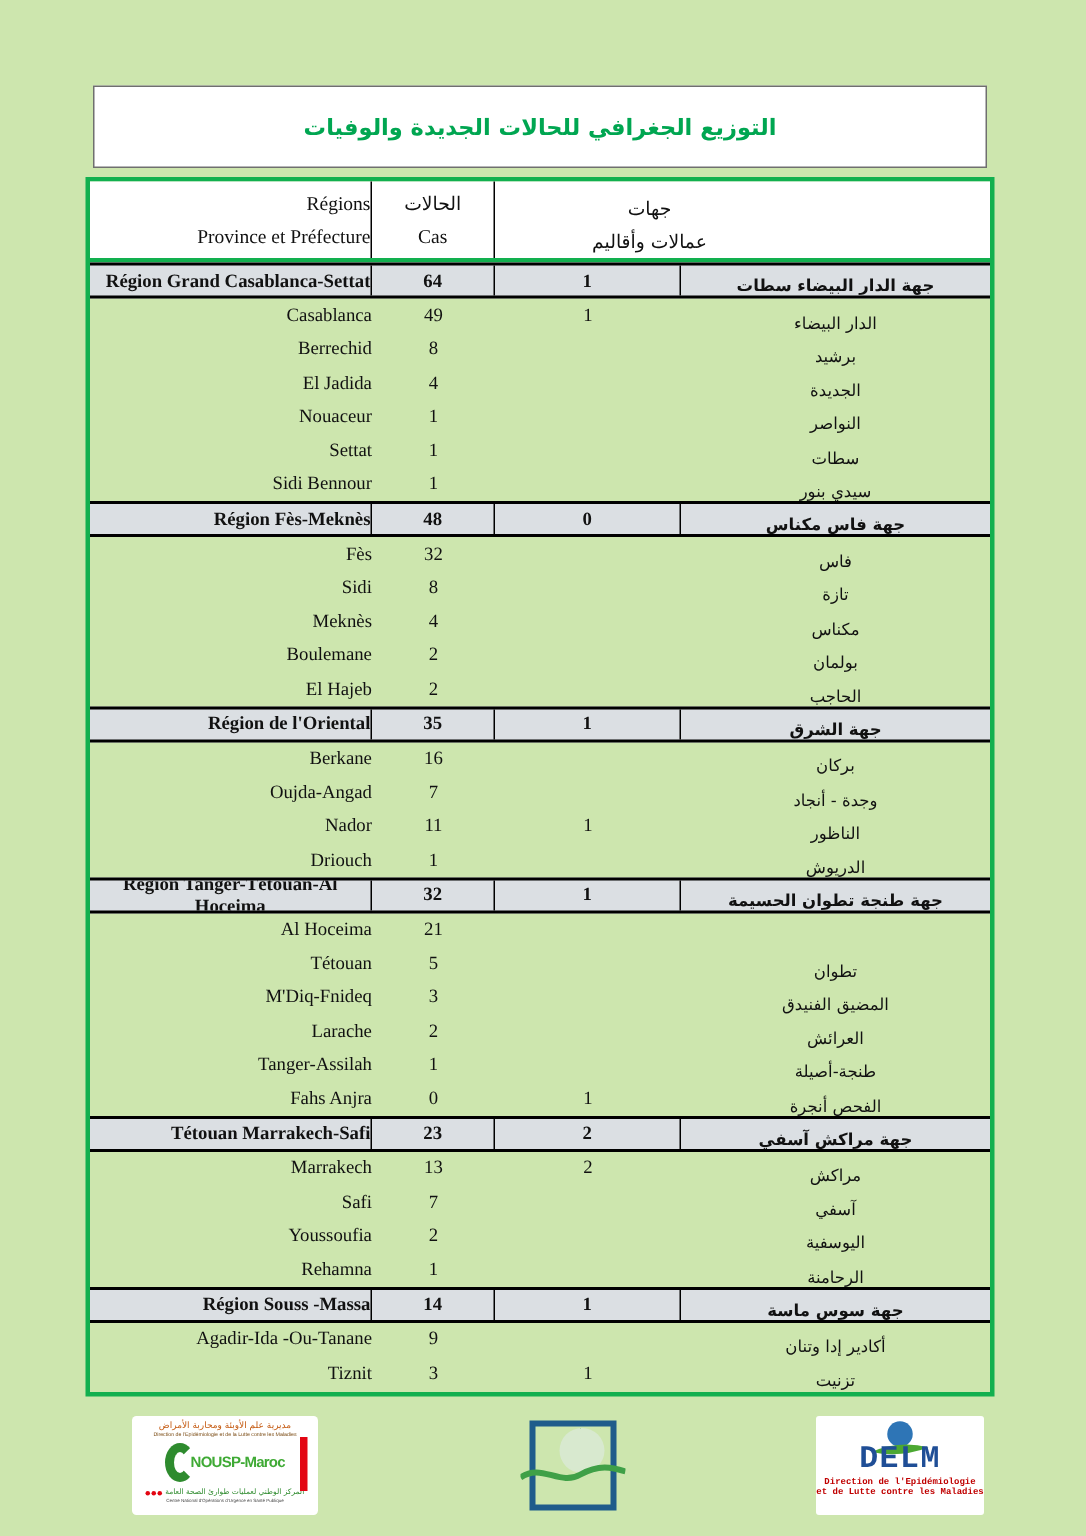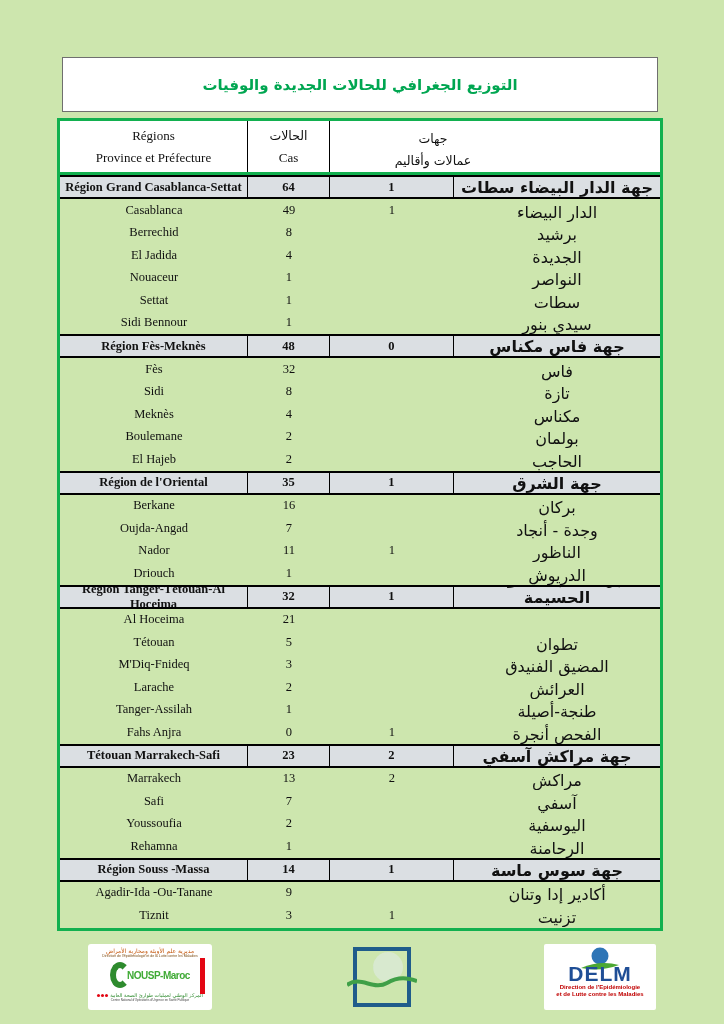--- a/index.html
+++ b/index.html
@@ -26,38 +26,38 @@
   }
   
   .dtable{
     position:absolute;left:57px;top:118px;width:606px;height:813px;
     border:3px solid #12b04f;
     box-sizing:border-box;
     background:transparent;
   }
   .row{display:flex;width:100%;box-sizing:border-box;}
   .c{box-sizing:border-box;display:flex;flex-direction:column;justify-content:center;align-items:center;text-align:center;overflow:hidden;}
-  .c1{width:31.33%;}
+  .c1{width:31.33%;align-items:flex-end;}
   .c2{width:13.67%;}
   .c3{width:20.67%;}
   .c4{width:34.33%;justify-content:flex-end;}
   .vsep .c1,.vsep .c2,.vsep .c3{border-right:1.5px solid #000;}
   .thead{
     height:54px;background:#ffffff;
     border-bottom:3px solid #12b04f;
     font-size:13px;line-height:22px;
   }
   .thead .ar{font-size:12.5px;}
   .region-row{
     height:24px;background:#dbdfe3;
     border-top:2px solid #000;border-bottom:2px solid #000;
     font-weight:bold;font-size:12.5px;
   }
   .prov-row{height:22.5px;font-size:12.5px;}
-  .ar{font-family:"DejaVu Sans",sans-serif;font-size:16px;direction:rtl;}
+  .ar{font-family:"DejaVu Sans",sans-serif;font-size:11px;direction:rtl;}
   .region-row .ar{font-weight:bold;}
   
   .logo-nousp{
     position:absolute;left:88px;top:944px;width:124px;height:66px;
     background:#fff;border-radius:3px;
     font-family:"Liberation Sans","DejaVu Sans",sans-serif;
     display:flex;flex-direction:column;align-items:center;justify-content:flex-start;
     padding-top:3px;box-sizing:border-box;overflow:hidden;
   }
   .nousp-top-ar{font-size:6px;line-height:7px;color:#c55a11;font-family:"DejaVu Sans",sans-serif;direction:rtl;}
@@ -72,21 +72,21 @@
   .nousp-bottom{display:flex;align-items:center;gap:2px;margin-top:2px;}
   .nousp-dots{display:flex;gap:1px;}
   .nousp-dots span{width:3px;height:3px;border-radius:50%;background:#e30613;display:inline-block;}
   .nousp-bottom-ar{font-size:5px;line-height:6px;color:#2e8b2e;font-family:"DejaVu Sans",sans-serif;direction:rtl;}
   .nousp-bottom-fr{font-size:3px;line-height:4px;color:#444;}
   .logo-ministry{position:absolute;left:347px;top:937px;width:70px;height:80px;}
   .logo-delm{
     position:absolute;left:544px;top:944px;width:112px;height:66px;
     background:#fff;border-radius:2px;
     display:flex;flex-direction:column;align-items:center;justify-content:flex-start;
-    font-family:Liberation Sans, sans-serif;
+    font-family:Liberation Mono, monospace;
     padding-top:2px;box-sizing:border-box;overflow:hidden;
   }
   .delm-name{font-size:21px;font-weight:bold;color:#1f4e96;line-height:18px;letter-spacing:1px;margin-top:-9px;}
   .delm-sub{font-size:6px;line-height:7px;color:#c00000;font-weight:bold;text-align:center;margin-top:1px;}
 </style>
 </head>
 <body>
 
 <div class="page">
 

